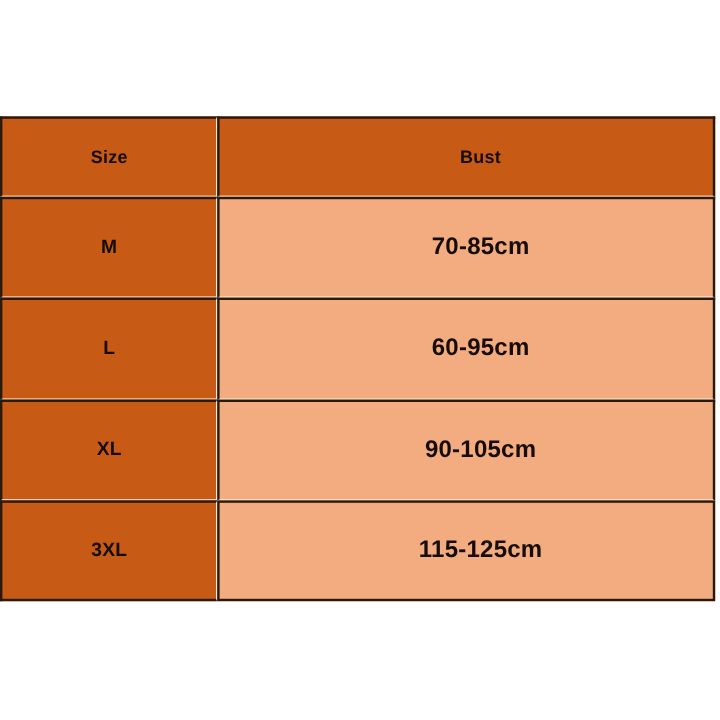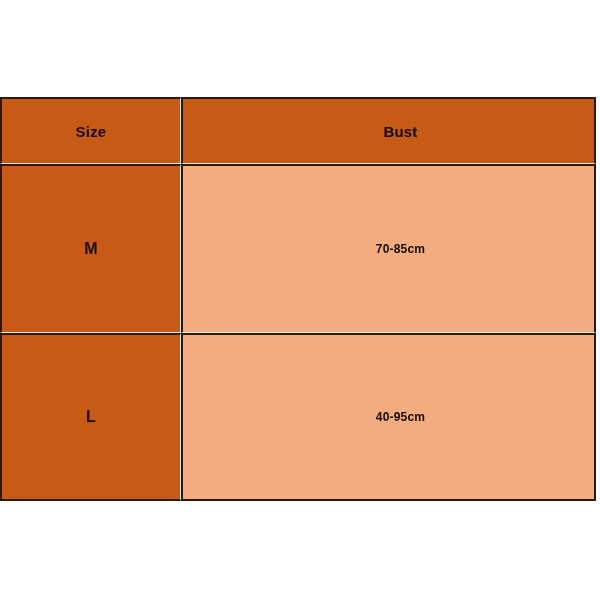--- a/index.html
+++ b/index.html
@@ -77,21 +77,21 @@
 
   .head-cell {
     font-size: 15px;
     letter-spacing: 0.2px;
   }
   .size-cell {
     font-size: 16px;
     letter-spacing: 0.2px;
   }
   .bust-cell {
-    font-size: 12px;
+    font-size: 20px;
     letter-spacing: 0.2px;
   }
 </style>
 </head>
 <body>
 
 <div id="chart-wrap">
   <table class="size-chart">
     <thead>
       <tr>
@@ -99,17 +99,25 @@
         <th class="col-bust cell-orange head-cell">Bust</th>
       </tr>
     </thead>
     <tbody>
       <tr>
         <td class="col-size cell-orange size-cell">M</td>
         <td class="col-bust cell-peach bust-cell">70-85cm</td>
       </tr>
       <tr>
         <td class="col-size cell-orange size-cell">L</td>
-        <td class="col-bust cell-peach bust-cell">40-95cm</td>
+        <td class="col-bust cell-peach bust-cell">60-95cm</td>
+      </tr>
+      <tr>
+        <td class="col-size cell-orange size-cell">XL</td>
+        <td class="col-bust cell-peach bust-cell">90-105cm</td>
+      </tr>
+      <tr>
+        <td class="col-size cell-orange size-cell">3XL</td>
+        <td class="col-bust cell-peach bust-cell">115-125cm</td>
       </tr>
     </tbody>
   </table>
 </div>
 
 </body></html>

